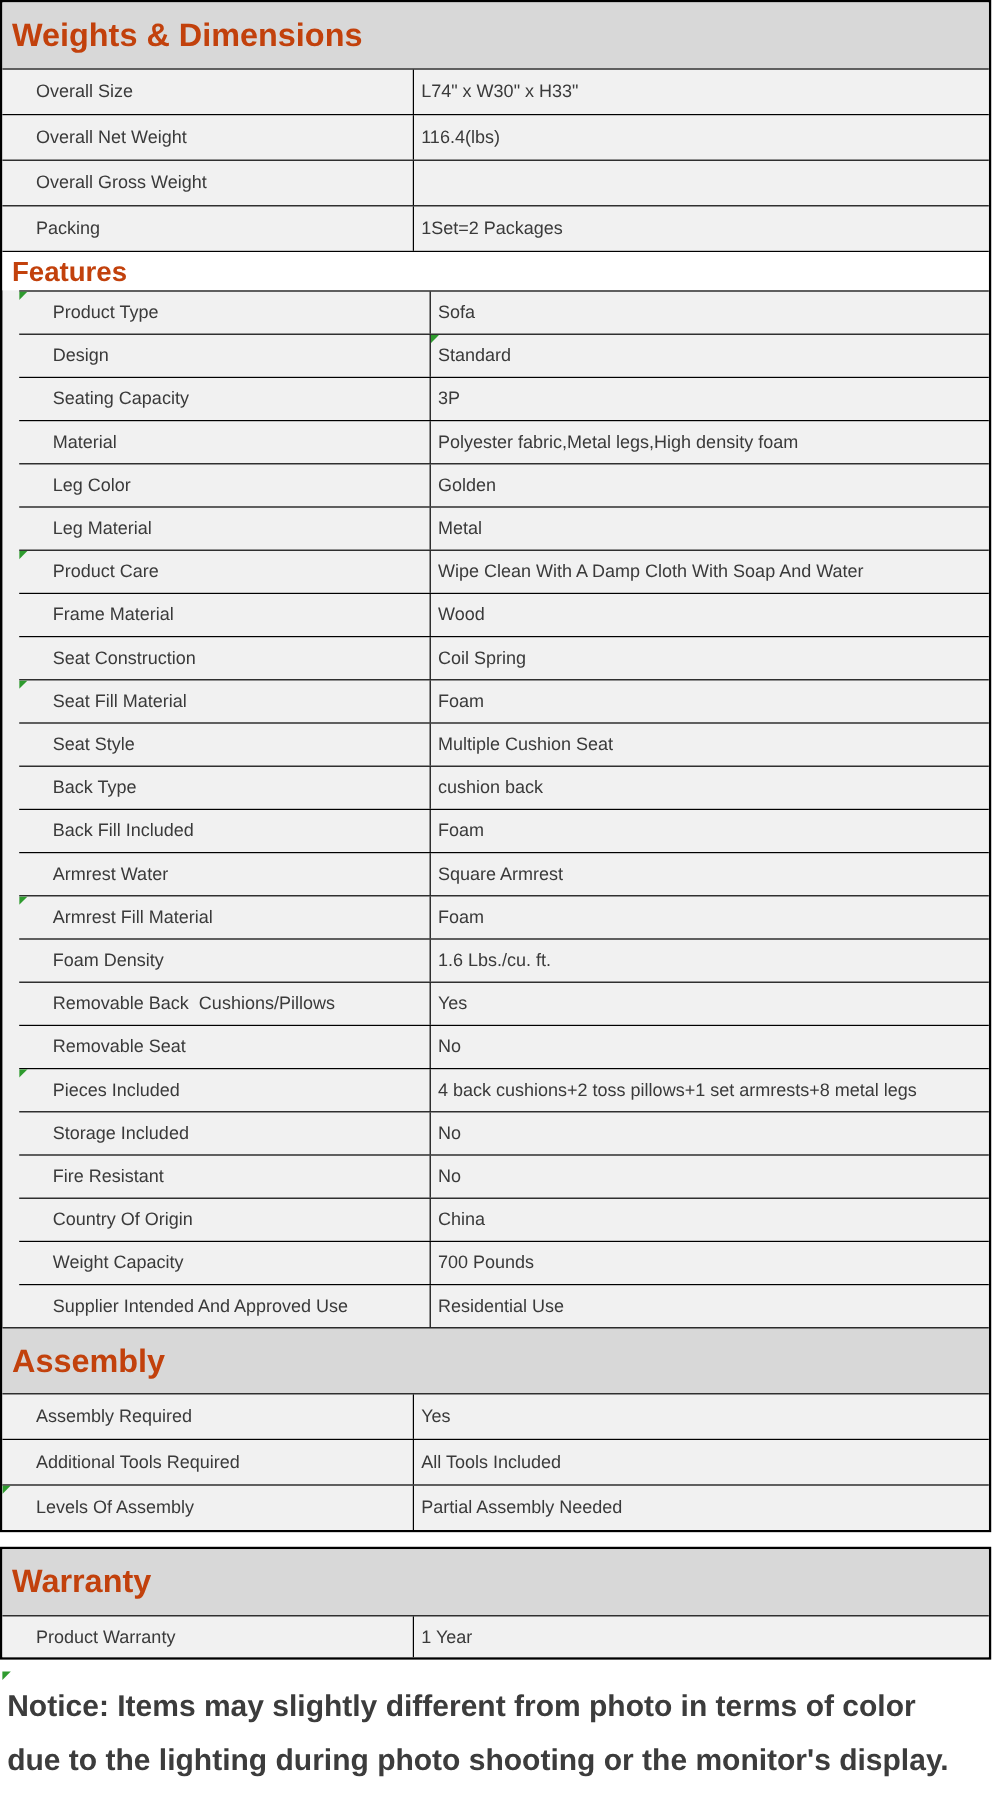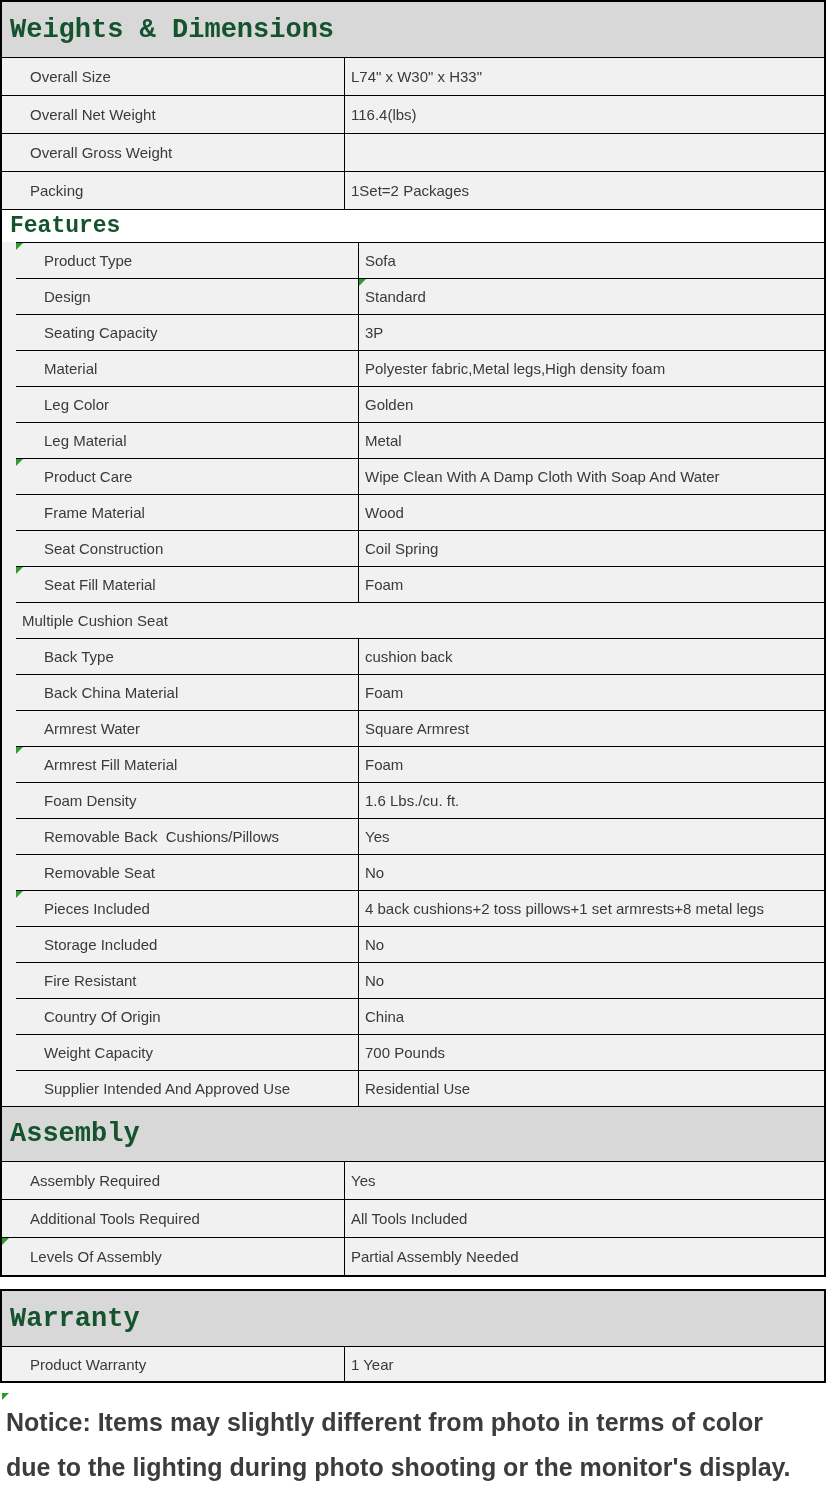--- a/index.html
+++ b/index.html
@@ -18,24 +18,23 @@
   }
   .spec-table + .table-gap { height: 12px; background: #fff; }
 
   .section-header {
     display: flex; align-items: center;
     padding-left: 8px;
     border-top: 1.5px solid #000;
   }
   .section-header:first-child { border-top: none; }
   .section-title {
-    font-weight: 700; color: #14532d;
+    font-weight: 700; color: #c2410c;
     letter-spacing: 0px;
     white-space: pre;
-    font-family: Liberation Mono, monospace;
   }
   .hdr-gray { background: #d8d8d8; height: 55px; }
   .hdr-gray .section-title { font-size: 27px; }
   .hdr-white { background: #ffffff; height: 33px; }
   .hdr-white .section-title { font-size: 23px; }
 
   .spec-row {
     display: flex;
     border-top: 1.5px solid #000;
     background: #f1f1f1;
@@ -215,39 +214,43 @@
     <div class="cell cell-label">
       <span class="marker"></span>
       <span class="cell-text">Seat Fill Material</span>
     </div>
     <div class="cell cell-value">
 
       <span class="cell-text">Foam</span>
     </div>
   </div>
       <div class="spec-row rows-features">
+    <div class="cell cell-label">
+
+      <span class="cell-text">Seat Style</span>
+    </div>
     <div class="cell cell-value">
 
       <span class="cell-text">Multiple Cushion Seat</span>
     </div>
   </div>
       <div class="spec-row rows-features">
     <div class="cell cell-label">
 
       <span class="cell-text">Back Type</span>
     </div>
     <div class="cell cell-value">
 
       <span class="cell-text">cushion back</span>
     </div>
   </div>
       <div class="spec-row rows-features">
     <div class="cell cell-label">
 
-      <span class="cell-text">Back China Material</span>
+      <span class="cell-text">Back Fill Included</span>
     </div>
     <div class="cell cell-value">
 
       <span class="cell-text">Foam</span>
     </div>
   </div>
       <div class="spec-row rows-features">
     <div class="cell cell-label">
 
       <span class="cell-text">Armrest Water</span>

